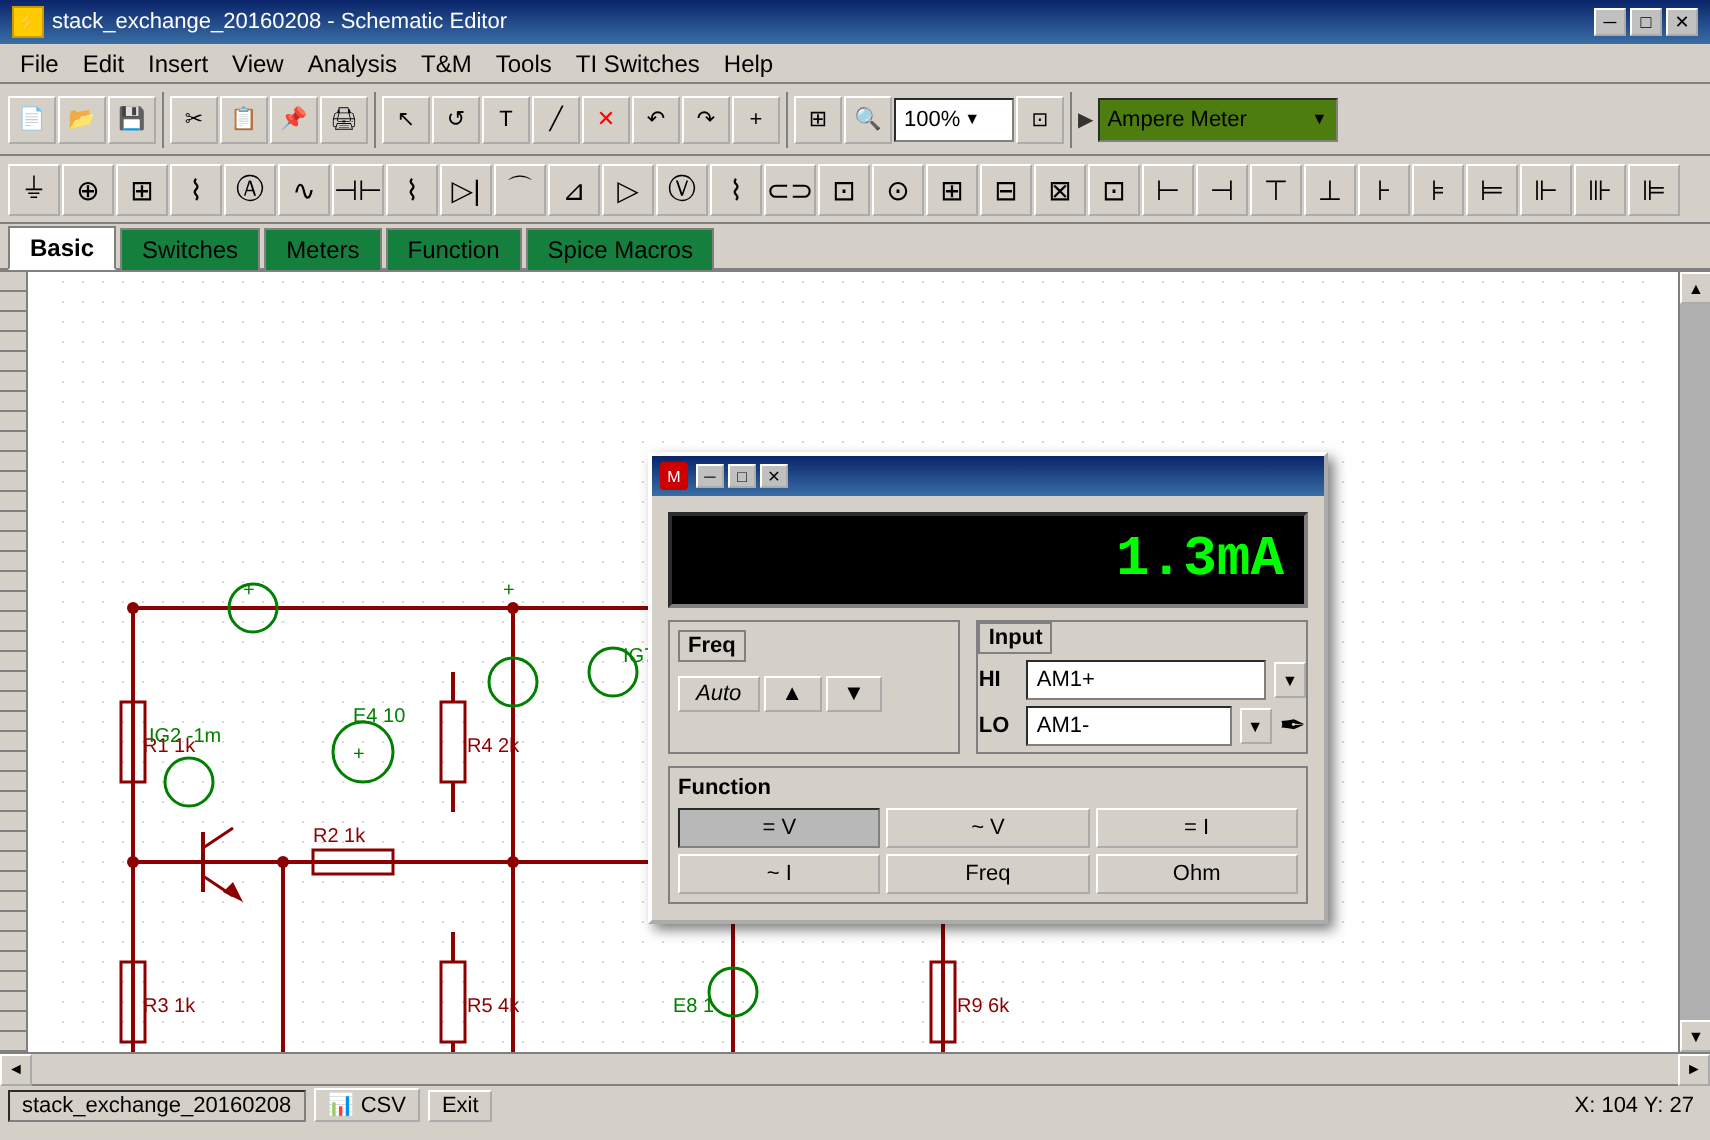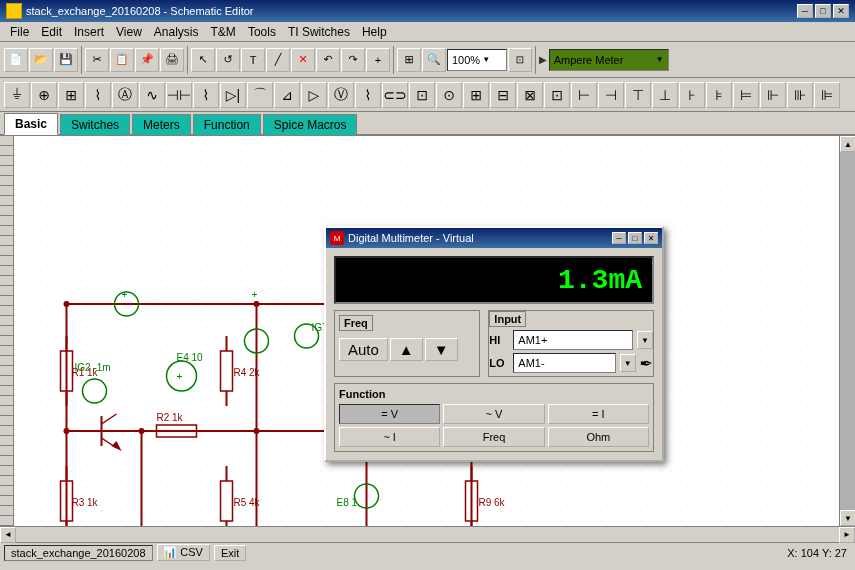--- a/index.html
+++ b/index.html
@@ -93,21 +93,21 @@
     #tab-bar {
       background: #d4d0c8;
       height: 24px;
       display: flex;
       align-items: flex-end;
       padding: 0 4px;
       border-bottom: 2px solid #808080;
     }
     .tab {
       padding: 3px 10px;
-      background: #14b8a6;
+      background: #15803d;
       border: 1px solid #808080;
       border-bottom: none;
       cursor: pointer;
       font-size: 12px;
       margin-right: 2px;
       position: relative;
       bottom: -1px;
     }
     .tab.active {
       background: #ffffff;
@@ -255,22 +255,23 @@
     .dmm-range-buttons {
       display: flex;
       gap: 2px;
       margin-top: 4px;
     }
 
     .dmm-range-btn {
       padding: 2px 8px;
       background: #d4d0c8;
       border: 1px outset #ffffff;
-      font-size: 15px;
+      font-size: 11px;
       cursor: pointer;
+      font-style: italic;
     }
 
     #dmm-function-section {
       border: 1px solid #808080;
       padding: 4px;
     }
     .func-label {
       font-size: 11px;
       font-weight: bold;
       margin-bottom: 4px;
@@ -562,21 +563,20 @@
       <circle cx="230" cy="205" r="12" fill="none" stroke="#008000" stroke-width="1.5"></circle>
       <circle cx="340" cy="430" r="12" fill="none" stroke="#008000" stroke-width="1.5"></circle>
       <circle cx="115" cy="430" r="12" fill="none" stroke="#008000" stroke-width="1.5"></circle>
 
     </svg>
 
     
     <div id="dmm-dialog">
       <div id="dmm-titlebar">
         <div class="dmm-icon">M</div>
-        <span class="dmm-title">Digital Multimeter - Virtual</span>
         <div class="dmm-controls">
           <div class="dmm-btn">─</div>
           <div class="dmm-btn">□</div>
           <div class="dmm-btn">✕</div>
         </div>
       </div>
       <div id="dmm-body">
 
         <div id="dmm-display">
           <span id="dmm-reading">1.3mA</span>

